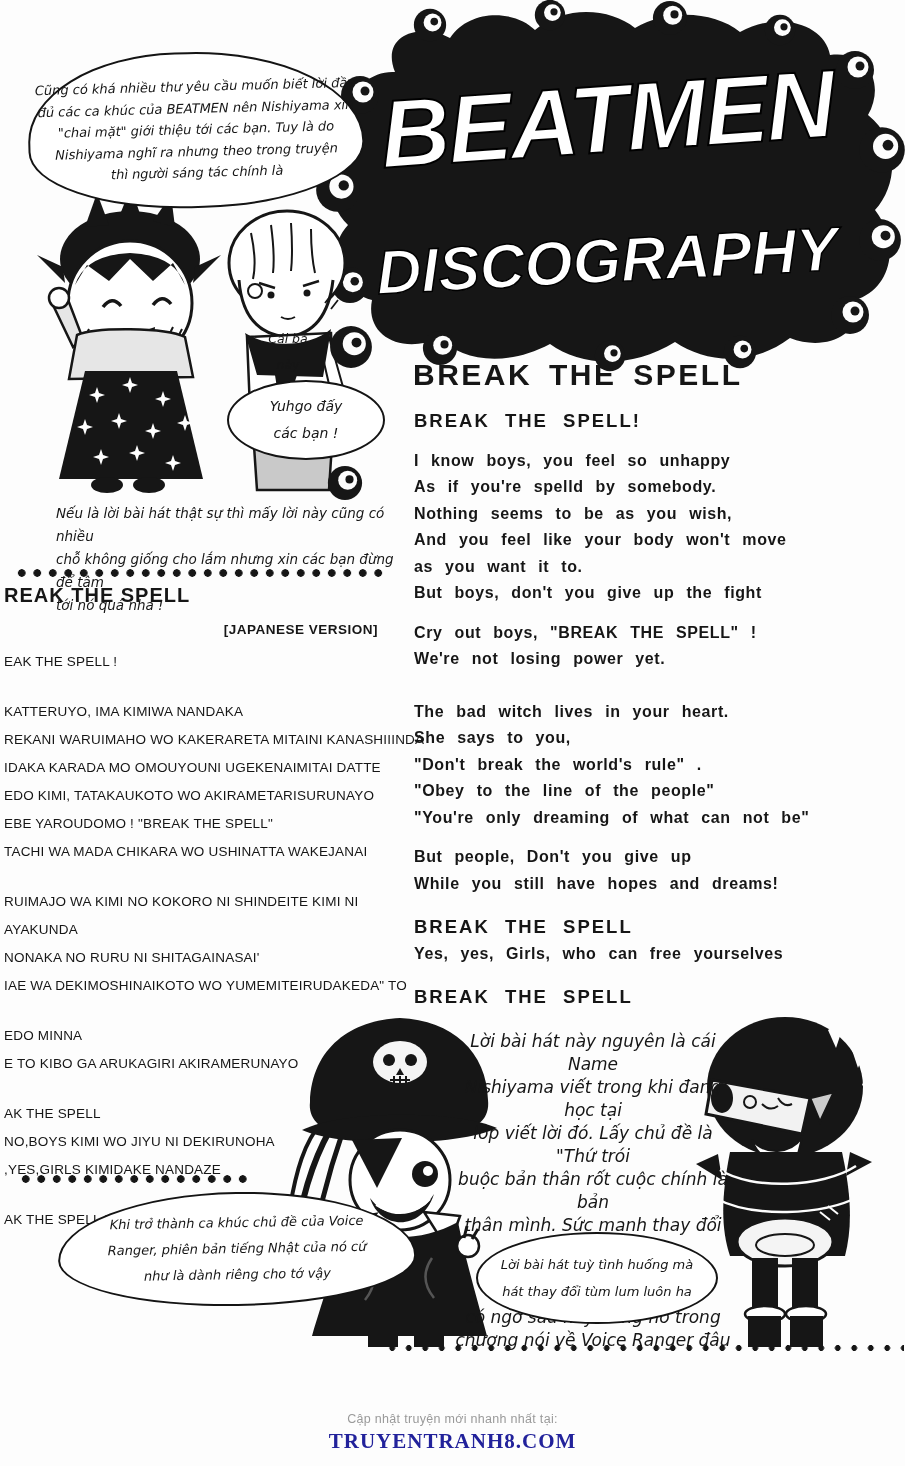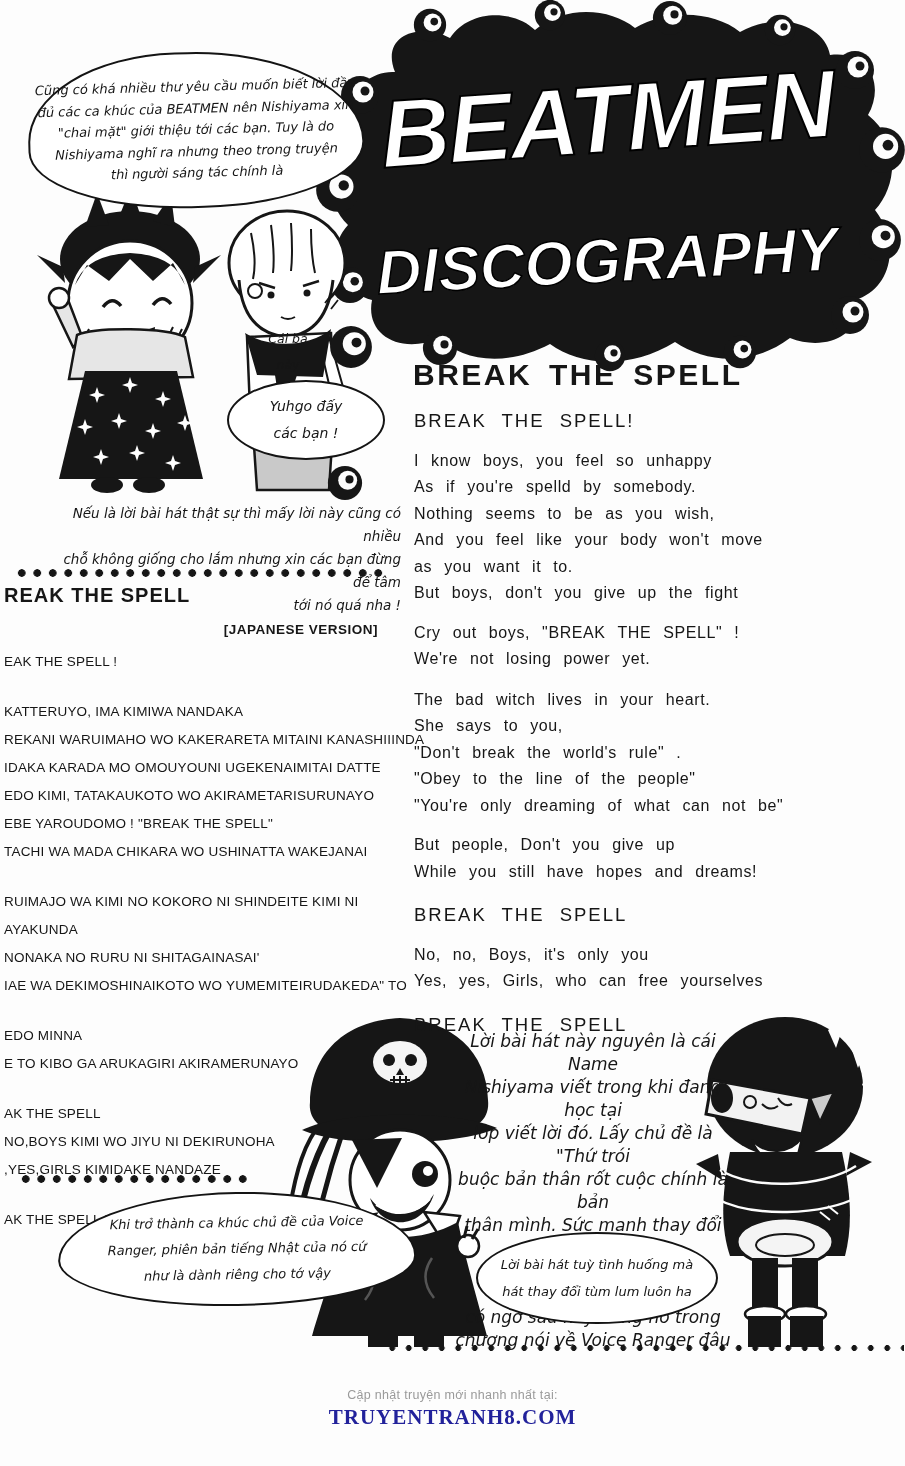--- a/index.html
+++ b/index.html
@@ -1,19 +1,19 @@
 <!DOCTYPE html>
 <html><head>
 <meta charset="utf-8">
 <style>
   html,body{margin:0;padding:0;background:#e9e9e9;}
   .page{position:relative;width:905px;height:1466px;margin:0 auto;background:#fdfdfd;
         overflow:hidden;font-family:"Liberation Sans",sans-serif;color:#161616;}
   .abs{position:absolute;}
-  .hand{font-family:"DejaVu Sans",sans-serif;font-style:italic;text-align:right;}
+  .hand{font-family:"DejaVu Sans",sans-serif;font-style:italic;}
 
   
   .bubble{background:#fff;border:2.5px solid #141414;z-index:3;
           display:flex;flex-direction:column;justify-content:center;align-items:center;text-align:center;}
   .intro-bubble{left:28px;top:52px;width:332px;height:152px;
           border-radius:46% 54% 50% 50% / 58% 62% 42% 40%;transform:rotate(-1.5deg);}
   .intro-bubble .hand-line{font-size:13px;line-height:21.5px;white-space:nowrap;}
   .yuhgo-bubble{left:227px;top:380px;width:154px;height:76px;border-radius:50%;}
   .yuhgo-bubble .hand-line{font-size:14px;line-height:27px;}
   .left-bubble{left:58px;top:1192px;width:354px;height:110px;
@@ -36,31 +36,31 @@
 
   
   .jp-heading{left:4px;top:584px;font-size:20px;font-weight:bold;letter-spacing:1px;white-space:nowrap;z-index:2;}
   .jp-version{left:4px;top:622px;width:374px;text-align:right;font-size:13.5px;font-weight:bold;letter-spacing:.5px;z-index:2;}
   .jp-lyrics{left:4px;top:648px;width:402px;font-size:13.5px;line-height:28px;letter-spacing:.2px;z-index:2;}
   .jline{white-space:nowrap;}
   .jline.gap{margin-top:22px;}
 
   
   .en-heading{left:413px;top:358px;font-size:30px;font-weight:bold;letter-spacing:2.5px;word-spacing:6px;white-space:nowrap;z-index:2;}
-  .en-lyrics{left:414px;top:408px;width:492px;font-size:16px;font-weight:normal;
+  .en-lyrics{left:414px;top:408px;width:492px;font-size:16px;font-weight:bold;
              word-spacing:7px;letter-spacing:.6px;line-height:26.5px;z-index:2;}
   .eline{white-space:nowrap;}
   .eline.gap{margin-top:13px;}
-  .eline.biggap{margin-top:14px;}
+  .eline.biggap{margin-top:26px;}
   .eline.headgap{margin-top:17px;}
   .eline.head{font-size:18.5px;letter-spacing:2px;word-spacing:8px;}
 
   
   .footer{left:0;top:1388px;width:905px;text-align:center;z-index:2;}
-  .footer-note{font-size:12.5px;letter-spacing:.3px;}
+  .footer-note{font-size:12.5px;letter-spacing:.3px;margin-top:24px;}
   .footer-site{font-family:"Liberation Serif",serif;font-weight:bold;font-size:21px;letter-spacing:1px;line-height:30px;}
 
   svg{position:absolute;overflow:visible;}
   .logo-svg{left:310px;top:0;width:595px;height:375px;z-index:1;}
   .scene-svg{left:25px;top:185px;width:340px;height:305px;z-index:1;}
   .witch-svg{left:282px;top:1002px;width:235px;height:345px;z-index:1;}
   .ranger-svg{left:660px;top:1002px;width:245px;height:345px;z-index:1;}
   .logo-text1{font-family:"Liberation Sans",sans-serif;font-weight:bold;font-style:italic;}
   .logo-text2{font-family:"Liberation Sans",sans-serif;font-weight:bold;font-style:italic;}
 </style>
@@ -287,21 +287,20 @@
       <div class="eline gap">Cry out boys, "BREAK THE SPELL" !</div>
       <div class="eline">We're not losing power yet.</div>
       <div class="eline biggap">The bad witch lives in your heart.</div>
       <div class="eline">She says to you,</div>
       <div class="eline">"Don't break the world's rule" .</div>
       <div class="eline">"Obey to the line of the people"</div>
       <div class="eline">"You're only dreaming of what can not be"</div>
       <div class="eline gap">But people, Don't you give up</div>
       <div class="eline">While you still have hopes and dreams!</div>
       <div class="eline head headgap">BREAK THE SPELL</div>
-      <div class="eline gap">No, no, Boys, it's only you</div>
       <div class="eline">Yes, yes, Girls, who can free yourselves</div>
       <div class="eline head headgap">BREAK THE SPELL</div>
     </div>
 
   <svg class="witch-svg" viewBox="0 0 235 345">
     <path d="M48,128 C30,160 18,200 12,248" stroke="#161616" stroke-width="6" fill="none"></path>
     <path d="M60,132 C45,175 35,215 28,262" stroke="#161616" stroke-width="5" fill="none"></path>
     <path d="M40,120 C22,140 14,170 8,205" stroke="#161616" stroke-width="4" fill="none"></path>
     <path d="M28,100 C30,45 70,18 118,16 C170,18 205,50 206,98 C208,116 196,126 180,128 L55,130 C38,128 26,116 28,100 Z" fill="#161616"></path>
     <path d="M20,128 C60,108 175,108 215,126 C180,144 60,146 20,128 Z" fill="#161616"></path>

